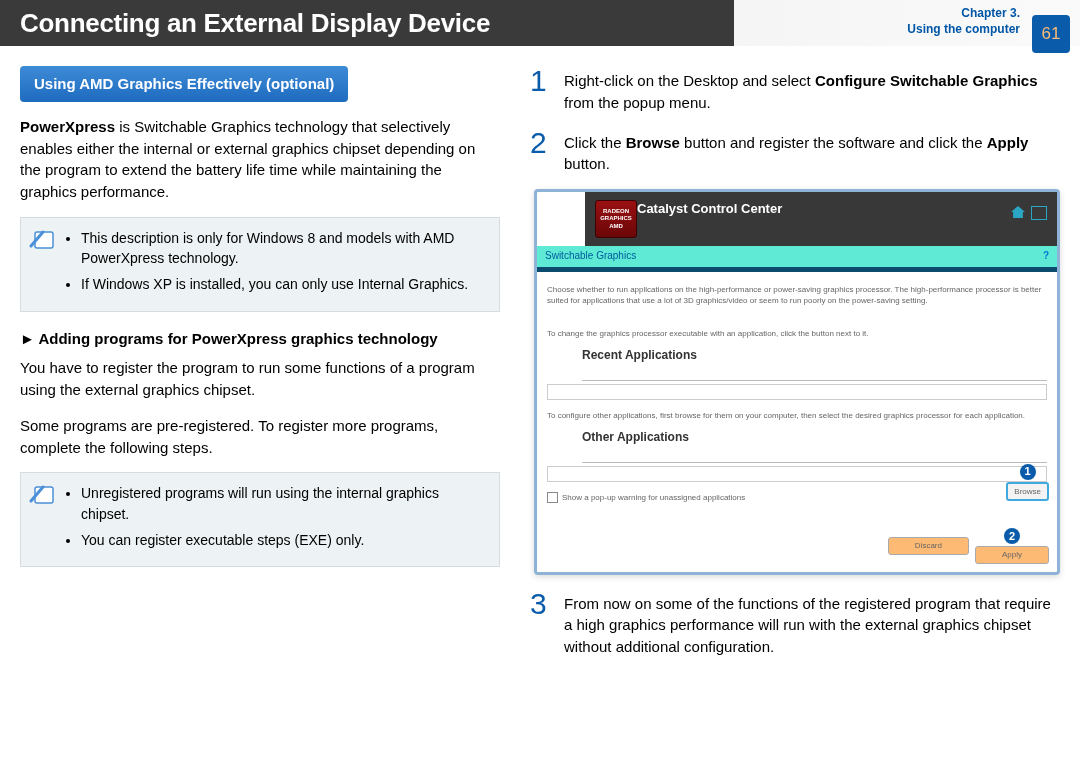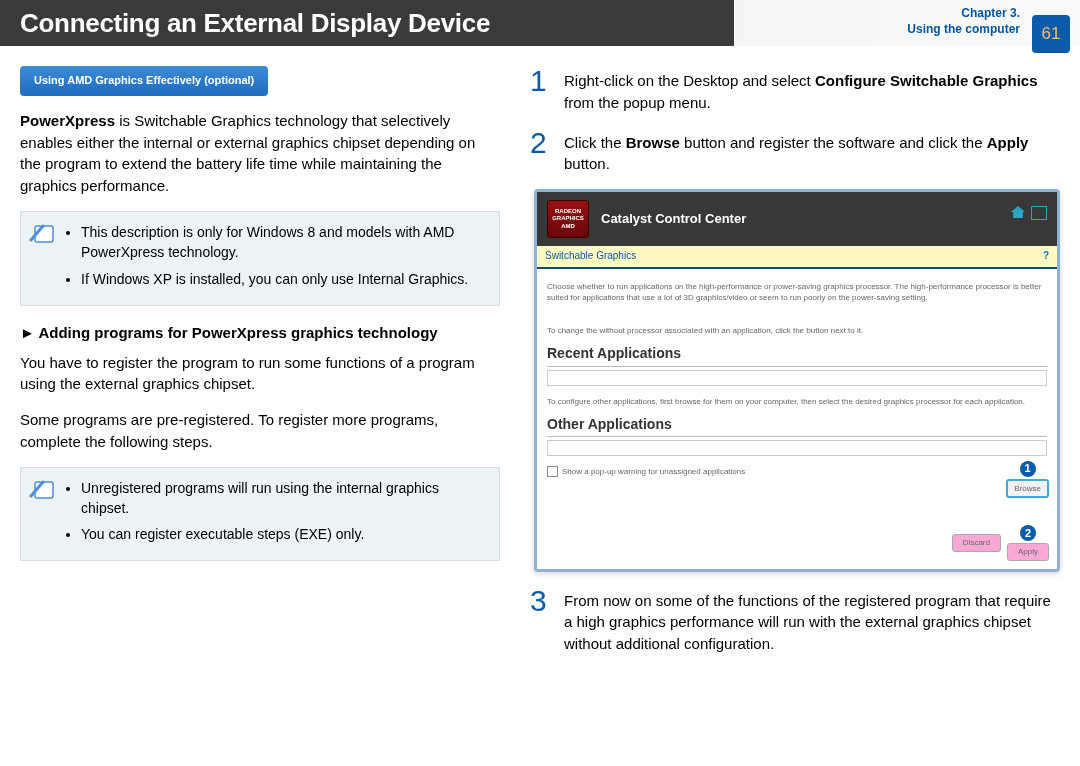--- a/index.html
+++ b/index.html
@@ -56,21 +56,21 @@
   .col {
     flex: 1;
     font-size: 15px;
     line-height: 1.45;
   }
   .section-pill {
     display: inline-block;
     background: linear-gradient(to bottom, #3d8bd6, #1e6bc0);
     color: #fff;
     font-weight: bold;
-    font-size: 11px;
+    font-size: 15px;
     padding: 7px 14px;
     border-radius: 4px;
     margin-bottom: 14px;
   }
   .body-text { margin: 0 0 14px 0; }
   .bold { font-weight: bold; }
   .note-box {
     background: #edf2f4;
     border: 1px solid #d6dde0;
     border-radius: 0;
@@ -112,23 +112,23 @@
     background: #fff;
     width: 520px;
     margin: 8px 0 14px 4px;
     font-size: 9px;
     box-shadow: 0 2px 6px rgba(0,0,0,0.15);
   }
   .ccc-header {
     background: #383838;
     padding: 8px 10px;
     display: flex;
-    align-items: center;
-    gap: 12px;
+    align-items: flex-start;
     position: relative;
+    margin-left: 48px;
   }
   .amd-logo {
     width: 40px;
     height: 36px;
     background: linear-gradient(to bottom, #9a1012, #6b0608);
     border: 1px solid #3a0303;
     border-radius: 3px;
     color: #fff;
     font-size: 6px;
     display: flex;
@@ -150,22 +150,22 @@
   }
   .grid-icon {
     position: absolute;
     right: 10px;
     top: 14px;
     width: 14px;
     height: 12px;
     border: 1px solid #2aa5c4;
   }
   .ccc-tab {
-    background: #fef9c3;
-    border-bottom: 2px solid #0c4a6e;
+    background: #5eead4;
+    border-bottom: 5px solid #0c4a6e;
     padding: 3px 8px;
     color: #005a9e;
     font-size: 10px;
     display: flex;
     justify-content: space-between;
   }
   .ccc-tab-q {
     color: #0078d4;
     font-weight: bold;
   }
@@ -174,22 +174,23 @@
     color: #666;
     line-height: 1.4;
     position: relative;
     min-height: 280px;
   }
   .sect-label {
     font-weight: bold;
     color: #333;
     border-bottom: 1px solid #bbb;
     margin-top: 8px;
-    padding-bottom: 2px;
-    font-size: 14px;
+    padding-bottom: 16px;
+    font-size: 12px;
+    margin-left: 35px;
   }
   .input-line {
     border: 1px solid #ccc;
     height: 14px;
     margin-top: 3px;
     background: #fff;
   }
   .ccc-desc { font-size: 8px; margin-top: 4px; }
   .ccc-checkbox { display: flex; gap: 4px; margin-top: 10px; font-size: 8px; }
   .fake-cb { width: 9px; height: 9px; border: 1px solid #888; }
@@ -222,23 +223,23 @@
   .ccc-footer {
     position: absolute;
     bottom: 8px;
     right: 8px;
     display: flex;
     align-items: center;
     gap: 6px;
   }
   .mini-btn {
     border: 1px solid #aaa;
-    background: #f9a8d4;
+    background: #fdba74;
     font-size: 8px;
-    padding: 2px 10px;
+    padding: 2px 26px;
     border-radius: 3px;
   }
   .apply-wrap { display: flex; flex-direction: column; align-items: center; }
 </style>
 </head>
 <body>
 
 <div class="header-bar">
   <div class="page-title">Connecting an External Display Device</div>
   <div class="chapter-block">
@@ -310,21 +311,21 @@
         <div class="ccc-title">Catalyst Control Center</div>
         <div class="home-icon"></div>
         <div class="grid-icon"></div>
       </div>
       <div class="ccc-tab">
         <span>Switchable Graphics</span>
         <span class="ccc-tab-q">?</span>
       </div>
       <div class="ccc-body">
         <div class="ccc-desc">Choose whether to run applications on the high-performance or power-saving graphics processor. The high-performance processor is better suited for applications that use a lot of 3D graphics/video or seem to run poorly on the power-saving setting.</div>
-        <div class="ccc-desc" style="margin-top:22px">To change the without processor associated with an application, click the button next to it.</div>
+        <div class="ccc-desc" style="margin-top:22px">To change the graphics processor executable with an application, click the button next to it.</div>
         <div class="sect-label">Recent Applications</div>
         <div class="input-line"></div>
         <div class="ccc-desc" style="margin-top:10px">To configure other applications, first browse for them on your computer, then select the desired graphics processor for each application.</div>
         <div class="sect-label">Other Applications</div>
         <div class="input-line"></div>
 
         <div class="browse-wrap">
           <div class="callout">1</div>
           <div class="browse-btn">Browse</div>
         </div>

